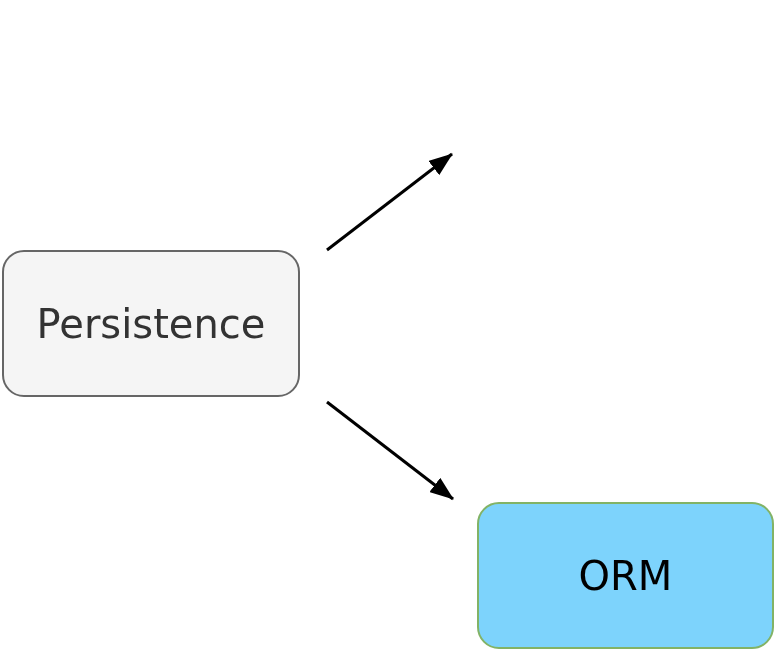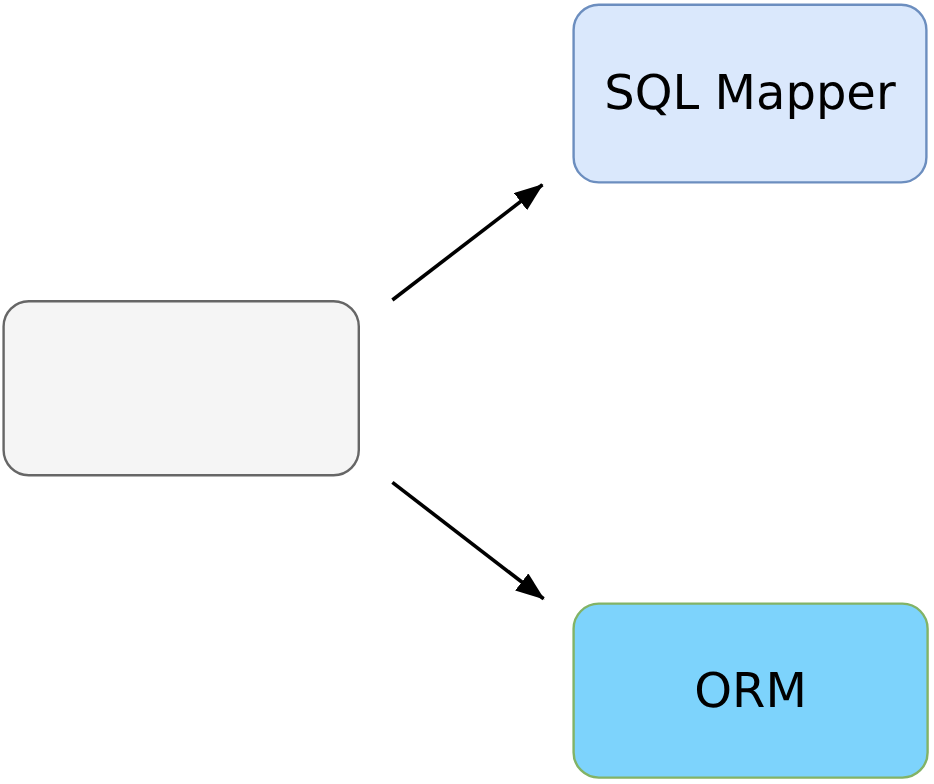--- a/index.html
+++ b/index.html
@@ -72,24 +72,22 @@
       <marker id="arrowhead" markerWidth="26" markerHeight="18" refX="23" refY="9" orient="auto" markerUnits="userSpaceOnUse">
         <path d="M0,0 L24,9 L0,18 Z" fill="#000000"></path>
       </marker>
     </defs>
     <line x1="327" y1="250" x2="452" y2="154" stroke="#000000" stroke-width="3" marker-end="url(#arrowhead)"></line>
     <line x1="327" y1="402" x2="453" y2="499" stroke="#000000" stroke-width="3" marker-end="url(#arrowhead)"></line>
   </svg>
 
   <div class="node node-persistence">
     <div>
+      <div>Persistence</div>
     </div>
   </div>
 
-  <div class="node node-sql-mapper">
-    <div>SQL Mapper</div>
-  </div>
 
   <div class="node node-orm">
     <div>ORM</div>
   </div>
 
 </div>
 
 </body></html>

